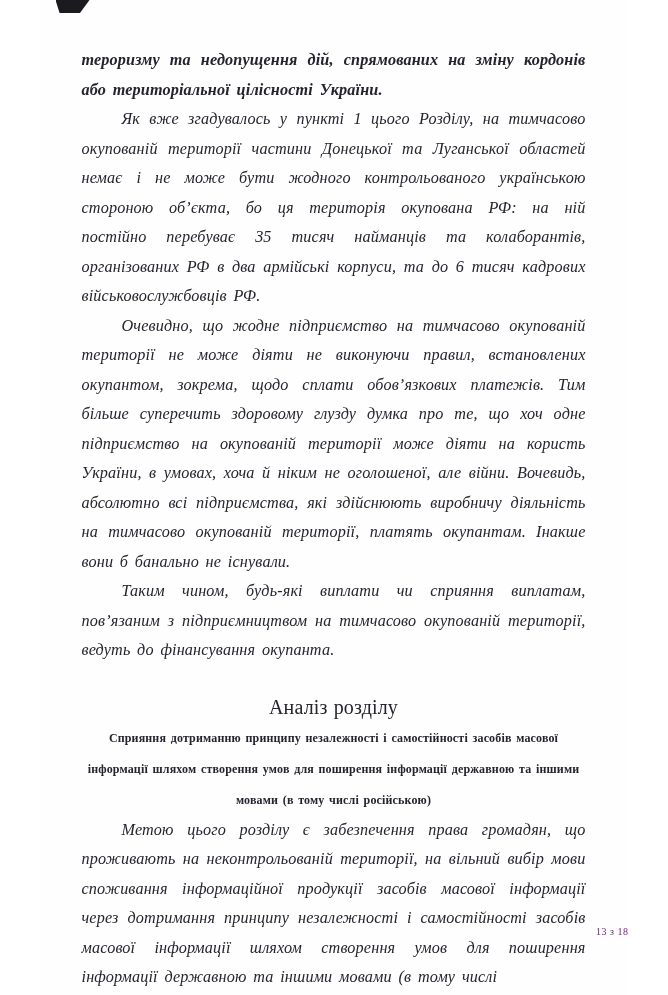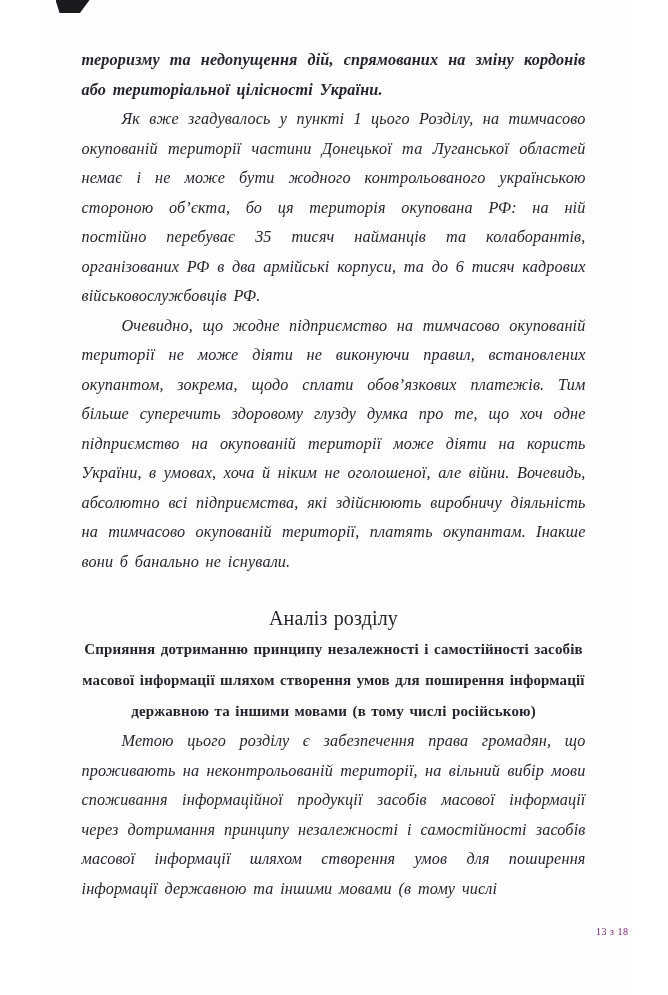--- a/index.html
+++ b/index.html
@@ -49,21 +49,21 @@
   .section-heading {
     margin: 26px 0 0 0;
     font-size: 20px;
     line-height: 31px;
     font-weight: normal;
     text-align: center;
     word-spacing: 1px;
   }
   .section-title {
     margin: 0 0 0 0;
-    font-size: 15px;
+    font-size: 12px;
     line-height: 31px;
     font-weight: bold;
     text-align: center;
     word-spacing: 1.5px;
   }
   .page-footer {
     position: absolute;
     left: 0;
     right: 0;
     bottom: 58px;
@@ -79,20 +79,21 @@
 <div class="page">
 
   <div class="scan-mark"></div>
 
   <p class="lead">тероризму та недопущення дій, спрямованих на зміну кордонів або територіальної цілісності України.</p>
 
   <p class="body-p">Як вже згадувалось у пункті 1 цього Розділу, на тимчасово окупованій території частини Донецької та Луганської областей немає і не може бути жодного контрольованого українською стороною об’єкта, бо ця територія окупована РФ: на ній постійно перебуває 35 тисяч найманців та колаборантів, організованих РФ в два армійські корпуси, та до 6 тисяч кадрових військовослужбовців РФ.</p>
 
   <p class="body-p">Очевидно, що жодне підприємство на тимчасово окупованій території не може діяти не виконуючи правил, встановлених окупантом, зокрема, щодо сплати обов’язкових платежів. Тим більше суперечить здоровому глузду думка про те, що хоч одне підприємство на окупованій території може діяти на користь України, в умовах, хоча й ніким не оголошеної, але війни. Вочевидь, абсолютно всі підприємства, які здійснюють виробничу діяльність на тимчасово окупованій території, платять окупантам. Інакше вони б банально не існували.</p>
 
+  <p class="body-p">Таким чином, будь-які виплати чи сприяння виплатам, пов’язаним з підприємництвом на тимчасово окупованій території, ведуть до фінансування окупанта.</p>
 
   <p class="section-heading">Аналіз розділу</p>
 
   <p class="section-title">Сприяння дотриманню принципу незалежності і самостійності засобів масової інформації шляхом створення умов для поширення інформації державною та іншими мовами (в тому числі російською)</p>
 
   <p class="body-p">Метою цього розділу є забезпечення права громадян, що проживають на неконтрольованій території, на вільний вибір мови споживання інформаційної продукції засобів масової інформації через дотримання принципу незалежності і самостійності засобів масової інформації шляхом створення умов для поширення інформації державною та іншими мовами (в тому числі</p>
 
   <div class="page-footer">13 з 18</div>
 
 </div>

